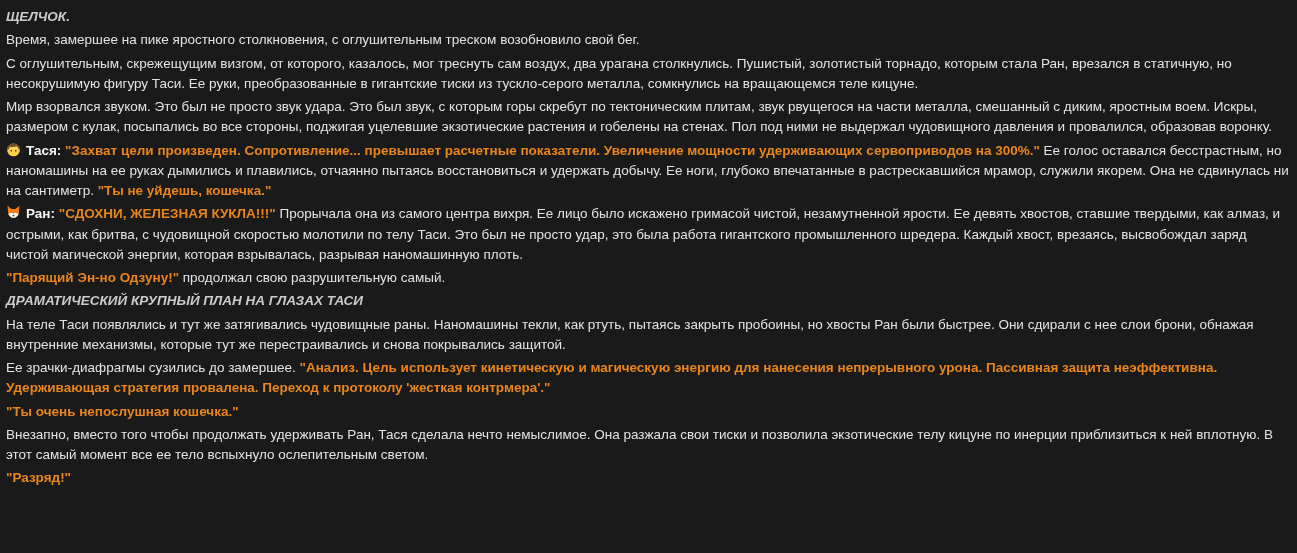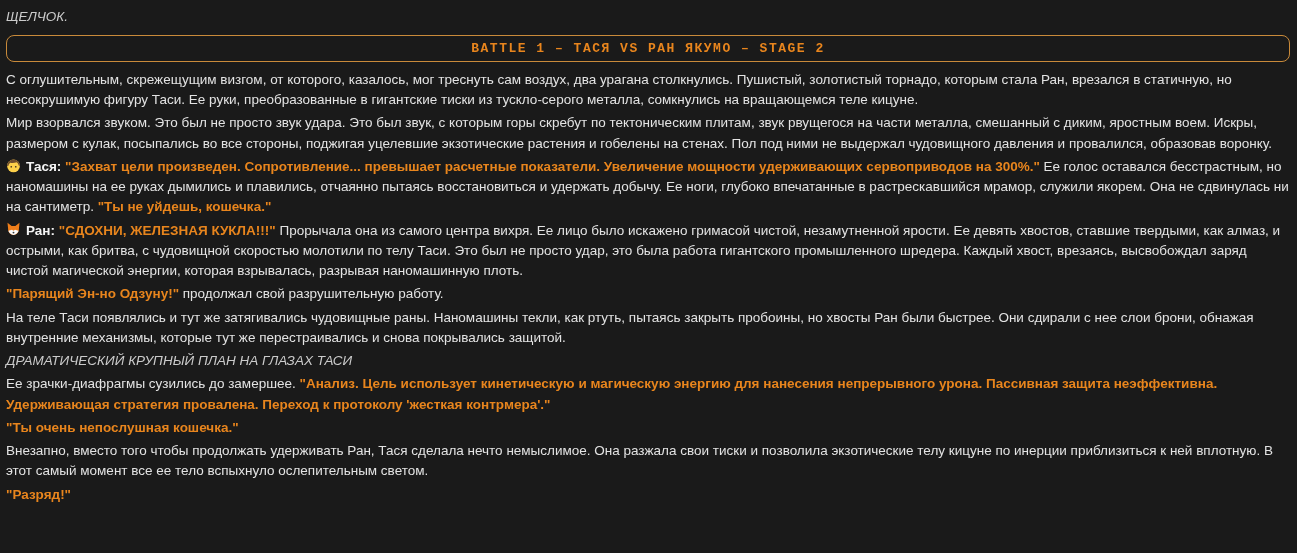--- a/index.html
+++ b/index.html
@@ -15,21 +15,21 @@
     line-height:1.5;
     width:1297px;
     min-height:553px;
     box-sizing:border-box;
     padding:4px 7px 6px 6px;
   }
   .para{margin:3px 0;}
   .s-n{color:var(--text);}
   .s-b{color:var(--bold);font-weight:bold;margin-top:20px;}
   .s-q{color:var(--quote);font-weight:600;}
-  .s-i{color:var(--italic);font-style:italic;font-weight:normal;}
+  .s-i{color:var(--italic);font-style:italic;font-weight:bold;}
   .banner{
     border:1.5px solid var(--banner-border);
     border-radius:8px;
     text-align:center;
     padding:2px 8px;
     margin:8px 0;
   }
   .banner-text{
     font-family:"Liberation Mono", monospace;
     font-weight:bold;
@@ -42,34 +42,34 @@
     width:15px;height:15px;
     vertical-align:-2px;
     margin-right:5px;
   }
 </style>
 </head>
 <body>
 
 <main>
     <p class="para"><span class="s-i">ЩЕЛЧОК.</span></p>
-    <div class="banner"><span class="banner-text">BATTLE 1 – ТАСЯ VS РАН ЯКУМО – STAGE 2</span></div>
+    <p class="para"><span class="s-n">Время, замершее на пике яростного столкновения, с оглушительным треском возобновило свой бег.</span></p>
     <p class="para"><span class="s-n">С оглушительным, скрежещущим визгом, от которого, казалось, мог треснуть сам воздух, два урагана столкнулись. Пушистый, золотистый торнадо, которым стала Ран, врезался в статичную, но несокрушимую фигуру Таси. Ее руки, преобразованные в гигантские тиски из тускло-серого металла, сомкнулись на вращающемся теле кицуне.</span></p>
     <p class="para"><span class="s-n">Мир взорвался звуком. Это был не просто звук удара. Это был звук, с которым горы скребут по тектоническим плитам, звук рвущегося на части металла, смешанный с диким, яростным воем. Искры, размером с кулак, посыпались во все стороны, поджигая уцелевшие экзотические растения и гобелены на стенах. Пол под ними не выдержал чудовищного давления и провалился, образовав воронку.</span></p>
     <p class="para"><svg viewBox="0 0 16 16" xmlns="http://www.w3.org/2000/svg" class="msg-icon">
     <circle cx="8" cy="8.5" r="6.8" fill="#fdd04a"></circle>
     <path d="M1.2 8.5 a6.8 6.8 0 0 1 13.6 0 l-1.2-0.5 q-0.6-2.6-2.2-3.6 q-3.2 1.2-7 0.6 q-1.6 1.2-2 3.5 z" fill="#6d4c2f"></path>
     <circle cx="5.6" cy="9.3" r="0.9" fill="#3a2a1a"></circle>
     <circle cx="10.4" cy="9.3" r="0.9" fill="#3a2a1a"></circle>
   </svg><span class="s-b">Тася:</span><span class="s-n"> </span><span class="s-q">"Захват цели произведен. Сопротивление... превышает расчетные показатели. Увеличение мощности удерживающих сервоприводов на 300%."</span><span class="s-n"> Ее голос оставался бесстрастным, но наномашины на ее руках дымились и плавились, отчаянно пытаясь восстановиться и удержать добычу. Ее ноги, глубоко впечатанные в растрескавшийся мрамор, служили якорем. Она не сдвинулась ни на сантиметр. </span><span class="s-q">"Ты не уйдешь, кошечка."</span></p>
     <p class="para"><svg viewBox="0 0 16 16" xmlns="http://www.w3.org/2000/svg" class="msg-icon">
     <path d="M1.6 0.8 L6 4.2 H10 L14.4 0.8 L13.8 7 C13.8 11.2 11.2 13.8 8 13.8 C4.8 13.8 2.2 11.2 2.2 7 Z" fill="#ef7e1a"></path>
     <path d="M8 13.8 C10.6 13.6 12.8 11.9 13.5 9.4 L9.6 8.3 8 9.2 6.4 8.3 2.5 9.4 C3.2 11.9 5.4 13.6 8 13.8 Z" fill="#fafafa"></path>
     <circle cx="8" cy="11.3" r="1" fill="#3a3a3a"></circle>
   </svg><span class="s-b">Ран:</span><span class="s-n"> </span><span class="s-q">"СДОХНИ, ЖЕЛЕЗНАЯ КУКЛА!!!"</span><span class="s-n"> Прорычала она из самого центра вихря. Ее лицо было искажено гримасой чистой, незамутненной ярости. Ее девять хвостов, ставшие твердыми, как алмаз, и острыми, как бритва, с чудовищной скоростью молотили по телу Таси. Это был не просто удар, это была работа гигантского промышленного шредера. Каждый хвост, врезаясь, высвобождал заряд чистой магической энергии, которая взрывалась, разрывая наномашинную плоть.</span></p>
-    <p class="para"><span class="s-q">"Парящий Эн-но Одзуну!"</span><span class="s-n"> продолжал свой разрушительную работу.</span></p>
+    <p class="para"><span class="s-q">"Парящий Эн-но Одзуну!"</span><span class="s-n"> продолжал свою разрушительную самый.</span></p>
+    <p class="para"><span class="s-i">ДРАМАТИЧЕСКИЙ КРУПНЫЙ ПЛАН НА ГЛАЗАХ ТАСИ</span></p>
     <p class="para"><span class="s-n">На теле Таси появлялись и тут же затягивались чудовищные раны. Наномашины текли, как ртуть, пытаясь закрыть пробоины, но хвосты Ран были быстрее. Они сдирали с нее слои брони, обнажая внутренние механизмы, которые тут же перестраивались и снова покрывались защитой.</span></p>
-    <p class="para"><span class="s-i">ДРАМАТИЧЕСКИЙ КРУПНЫЙ ПЛАН НА ГЛАЗАХ ТАСИ</span></p>
     <p class="para"><span class="s-n">Ее зрачки-диафрагмы сузились до замершее. </span><span class="s-q">"Анализ. Цель использует кинетическую и магическую энергию для нанесения непрерывного урона. Пассивная защита неэффективна. Удерживающая стратегия провалена. Переход к протоколу 'жесткая контрмера'."</span></p>
     <p class="para"><span class="s-q">"Ты очень непослушная кошечка."</span></p>
     <p class="para"><span class="s-n">Внезапно, вместо того чтобы продолжать удерживать Ран, Тася сделала нечто немыслимое. Она разжала свои тиски и позволила экзотические телу кицуне по инерции приблизиться к ней вплотную. В этот самый момент все ее тело вспыхнуло ослепительным светом.</span></p>
     <p class="para"><span class="s-q">"Разряд!"</span></p>
   </main>
 
 </body></html>

